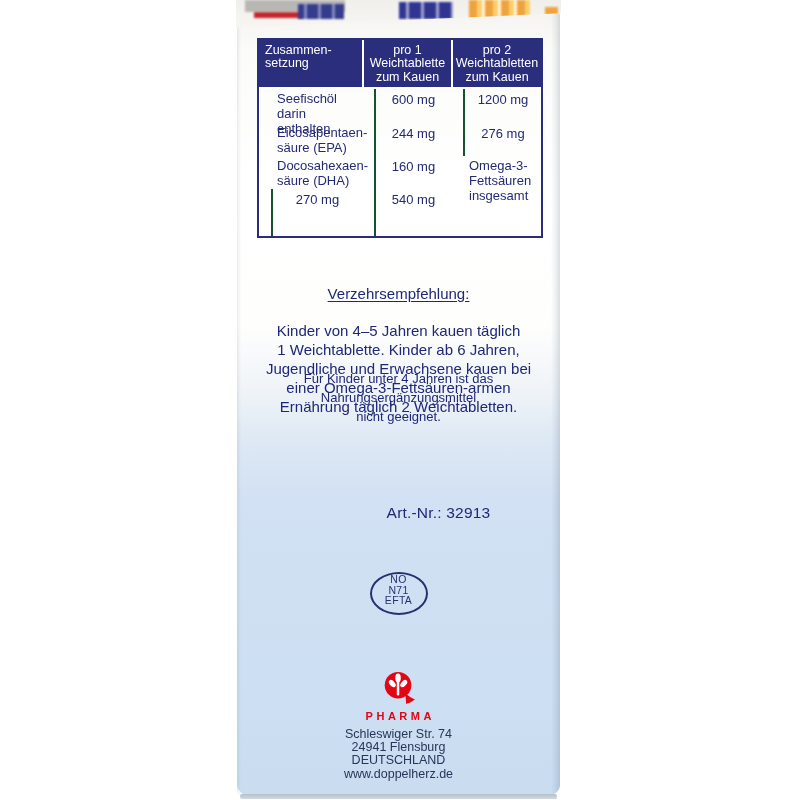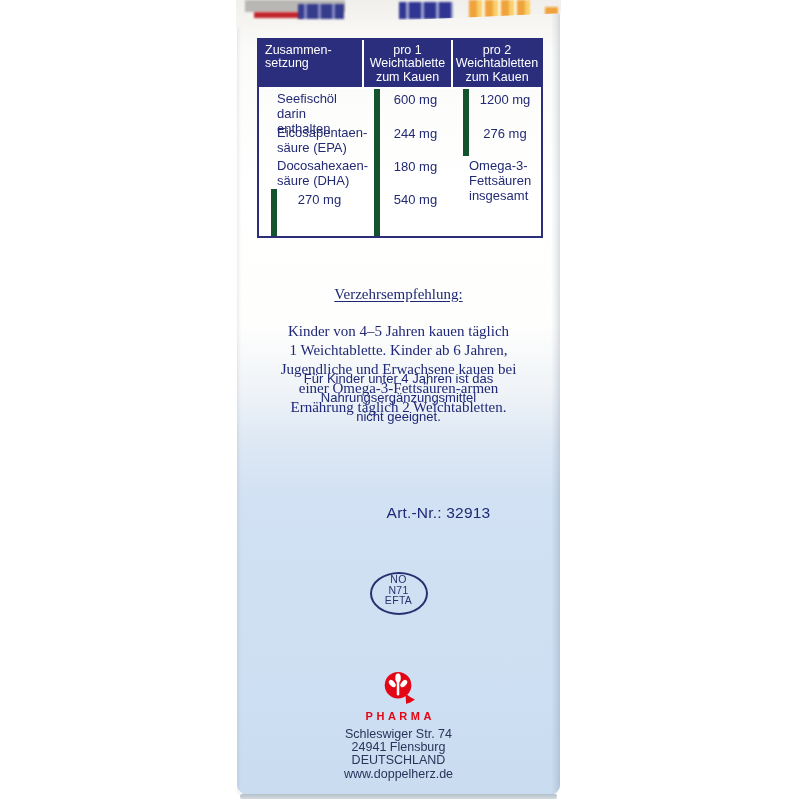--- a/index.html
+++ b/index.html
@@ -61,26 +61,26 @@
   .thead { display:grid; grid-template-columns:103px 87px 1fr; gap:2px;
            background:#ffffff; padding-bottom:2px; }
   .th { background:#2b2e7c; color:#ffffff; font-size:12.5px; line-height:13.5px;
         padding:3.5px 5px 3px 6px; white-space:pre-line; min-height:46px; }
   .th.c2, .th.c3 { text-align:center; padding-left:2px; padding-right:2px; }
   .tbody { display:grid; grid-template-columns:103px 89px 1fr;
            grid-template-rows:34px 33px 33px 47px; }
   .td { color:#232a74; font-size:13px; line-height:15px;
         padding:2px 2px 0 6px; white-space:pre-line;margin-left:12px; }
   .td.val { text-align:center; padding:3px 2px 0 2px; }
-  .td.b2, .td.b3 { border-left:6px solid #14532d; }
+  .td.b2, .td.b3 { border-left:2px solid #14532d; }
 
   
   .center-text { position:absolute; left:0; width:100%; text-align:center;
                  color:#1f2876; white-space:pre-line; }
-  .dosage-1 { top:266px; font-size:15px; line-height:18.8px;font-family:Liberation Serif, serif; }
+  .dosage-1 { top:266px; font-size:15px; line-height:18.8px; }
   .dosage-1 .heading { text-decoration:underline; text-underline-offset:2px; }
   .dosage-2 { top:370px; font-size:13px; line-height:18.8px; }
   .artnr    { top:504px; font-size:15.5px; letter-spacing:0.2px;margin-left:40px; }
 
   
   .efta {
     position:absolute; left:calc(50% - 29px); top:572px; width:58px; height:43px;
     border:2px solid #283070; border-radius:50%;
     display:flex; flex-direction:column; align-items:center; 
     color:#283070; font-size:10.5px; line-height:10.5px; letter-spacing:0.3px;
@@ -130,21 +130,21 @@
         <div class="td val b2">600 mg</div>
         <div class="td val b3">1200 mg</div>
 
         <div class="td">Eicosapentaen-
 säure (EPA)</div>
         <div class="td val b2">244 mg</div>
         <div class="td val b3">276 mg</div>
 
         <div class="td">Docosahexaen-
 säure (DHA)</div>
-        <div class="td val b3">180 mg</div>
+        <div class="td val b3">160 mg</div>
 
         <div class="td">Omega-3-
 Fettsäuren
 insgesamt</div>
         <div class="td val b2">270 mg</div>
         <div class="td val b3">540 mg</div>
       </div>
     </div>
 
     <div class="center-text dosage-1">

